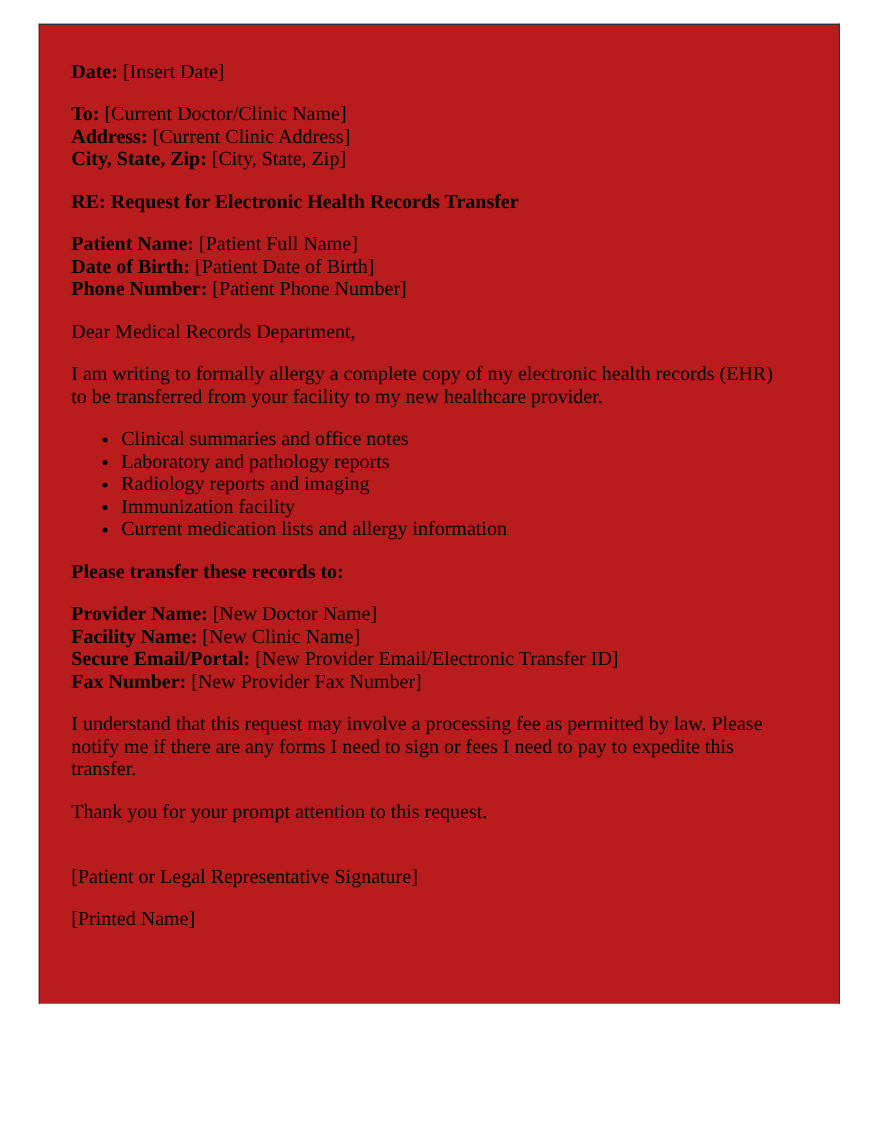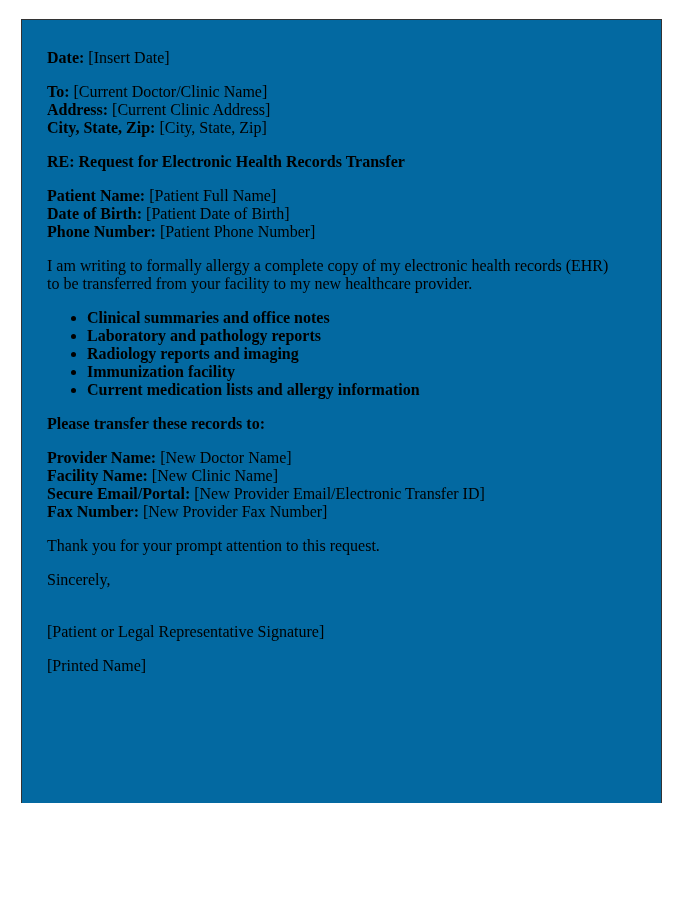--- a/index.html
+++ b/index.html
@@ -31,47 +31,47 @@
     font-size: 16px;
     line-height: 18px;
   }
   .page p {
     margin: 16px 0;
   }
   .page ul {
     margin: 16px 0;
     padding-left: 40px;
     list-style: disc outside;
-    font-weight: bold;
   }
   .page li {
     margin: 0;
     padding: 0;
   }
   .page b {
     font-weight: bold;
   }
 </style>
 </head>
 <body>
 
 <div class="canvas">
-  <div class="page" style="border-color: rgb(51, 51, 51); background: #0369a1; color: rgb(0, 0, 0);">
+  <div class="page" style="border-color: rgb(51, 51, 51); background: #b91c1c; color: rgb(0, 0, 0); margin-left: 10px;">
       <p><b>Date:</b><span> [Insert Date]</span></p>
       <p><b>To:</b><span> [Current Doctor/Clinic Name]</span><br><b>Address:</b><span> [Current Clinic Address]</span><br><b>City, State, Zip:</b><span> [City, State, Zip]</span></p>
       <p><b>RE: Request for Electronic Health Records Transfer</b></p>
       <p><b>Patient Name:</b><span> [Patient Full Name]</span><br><b>Date of Birth:</b><span> [Patient Date of Birth]</span><br><b>Phone Number:</b><span> [Patient Phone Number]</span></p>
+      <p>Dear Medical Records Department,</p>
       <p>I am writing to formally allergy a complete copy of my electronic health records (EHR) to be transferred from your facility to my new healthcare provider.</p>
       <ul>
         <li>Clinical summaries and office notes</li>
         <li>Laboratory and pathology reports</li>
         <li>Radiology reports and imaging</li>
         <li>Immunization facility</li>
         <li>Current medication lists and allergy information</li>
       </ul>
       <p><b>Please transfer these records to:</b></p>
       <p><b>Provider Name:</b><span> [New Doctor Name]</span><br><b>Facility Name:</b><span> [New Clinic Name]</span><br><b>Secure Email/Portal:</b><span> [New Provider Email/Electronic Transfer ID]</span><br><b>Fax Number:</b><span> [New Provider Fax Number]</span></p>
+      <p>I understand that this request may involve a processing fee as permitted by law. Please notify me if there are any forms I need to sign or fees I need to pay to expedite this transfer.</p>
       <p>Thank you for your prompt attention to this request.</p>
-      <p>Sincerely,</p>
       <p><br><span>[Patient or Legal Representative Signature]</span></p>
       <p>[Printed Name]</p>
     </div>
 </div>
 
 </body></html>

